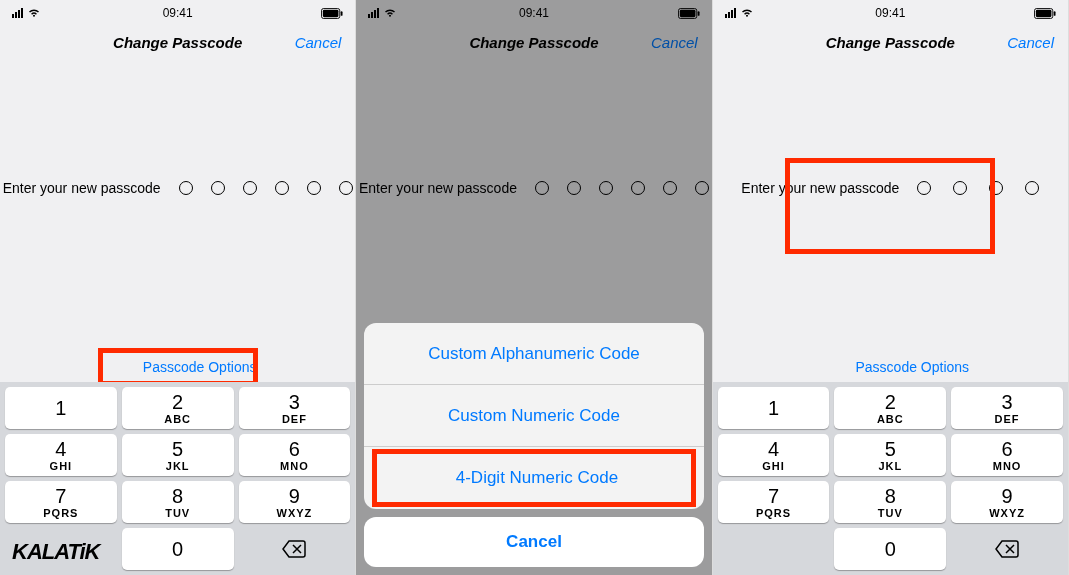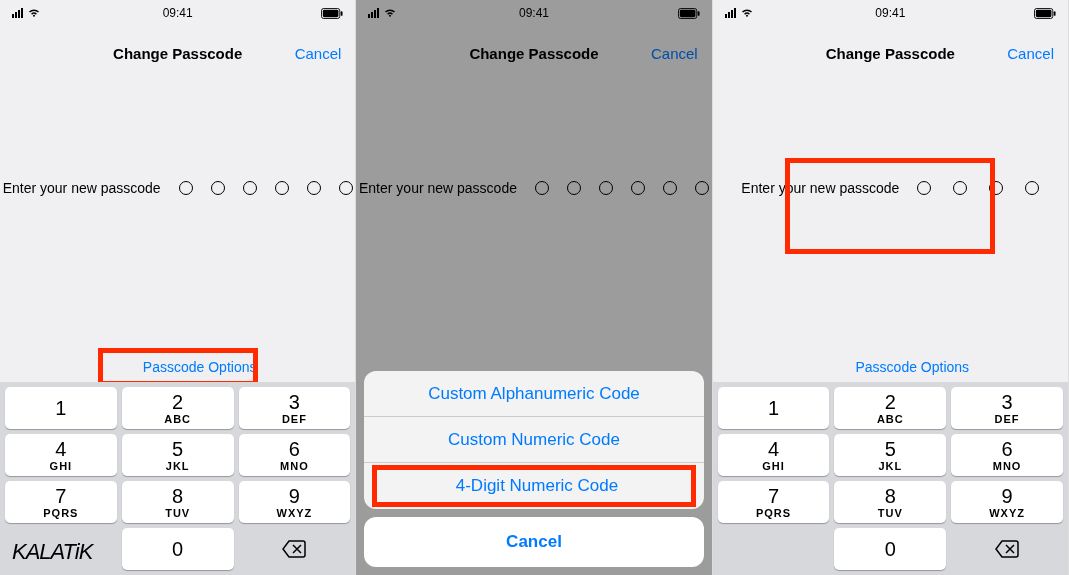--- a/index.html
+++ b/index.html
@@ -37,24 +37,25 @@
     font-size: 12px;
     font-weight: 400;
     color: #000;
     margin-top: 4px;
   }
   .status-left, .status-right { display: flex; align-items: center; gap: 4px; }
   .status-time { position: absolute; left: 50%; transform: translateX(-50%); }
   .nav-bar {
     height: 40px;
     display: flex;
-    align-items: flex-end;
+    align-items: center;
     justify-content: center;
     position: relative;
     font-size: 15px;
+    font-style: italic;
   }
   .nav-title { font-weight: 600; color: #000; }
   .nav-right {
     position: absolute;
     right: 14px;
     color: #007aff;
     font-size: 15px;
   }
   .content {
     flex: 1;
@@ -141,21 +142,21 @@
     display: flex;
     flex-direction: column;
     gap: 8px;
   }
   .sheet-group {
     background: #f3f3f3;
     border-radius: 12px;
     overflow: hidden;
   }
   .sheet-item {
-    height: 46px;
+    height: 62px;
     display: flex;
     align-items: center;
     justify-content: center;
     color: #007aff;
     font-size: 17px;
     border-bottom: 0.5px solid #ccc;
     position: relative;
   }
   .sheet-item:last-child { border-bottom: none; padding-left: 6px; }
   .sheet-cancel {
@@ -176,21 +177,21 @@
     right: 8px;
     top: 2px;
     bottom: 2px;
     pointer-events: none;
   }
   .watermark {
     position: absolute;
     bottom: 10px;
     left: 12px;
     font-size: 22px;
-    font-weight: 400;
+    font-weight: 700;
     font-style: italic;
     letter-spacing: -1px;
     color: #000;
     z-index: 50;
   }
   .signal-icon { display: inline-flex; align-items: flex-end; gap: 1px; }
   .signal-bar { width: 2px; background: #000; }
   .wifi-svg { width: 14px; height: 10px; }
   .battery-svg { width: 22px; height: 11px; }
 </style>

